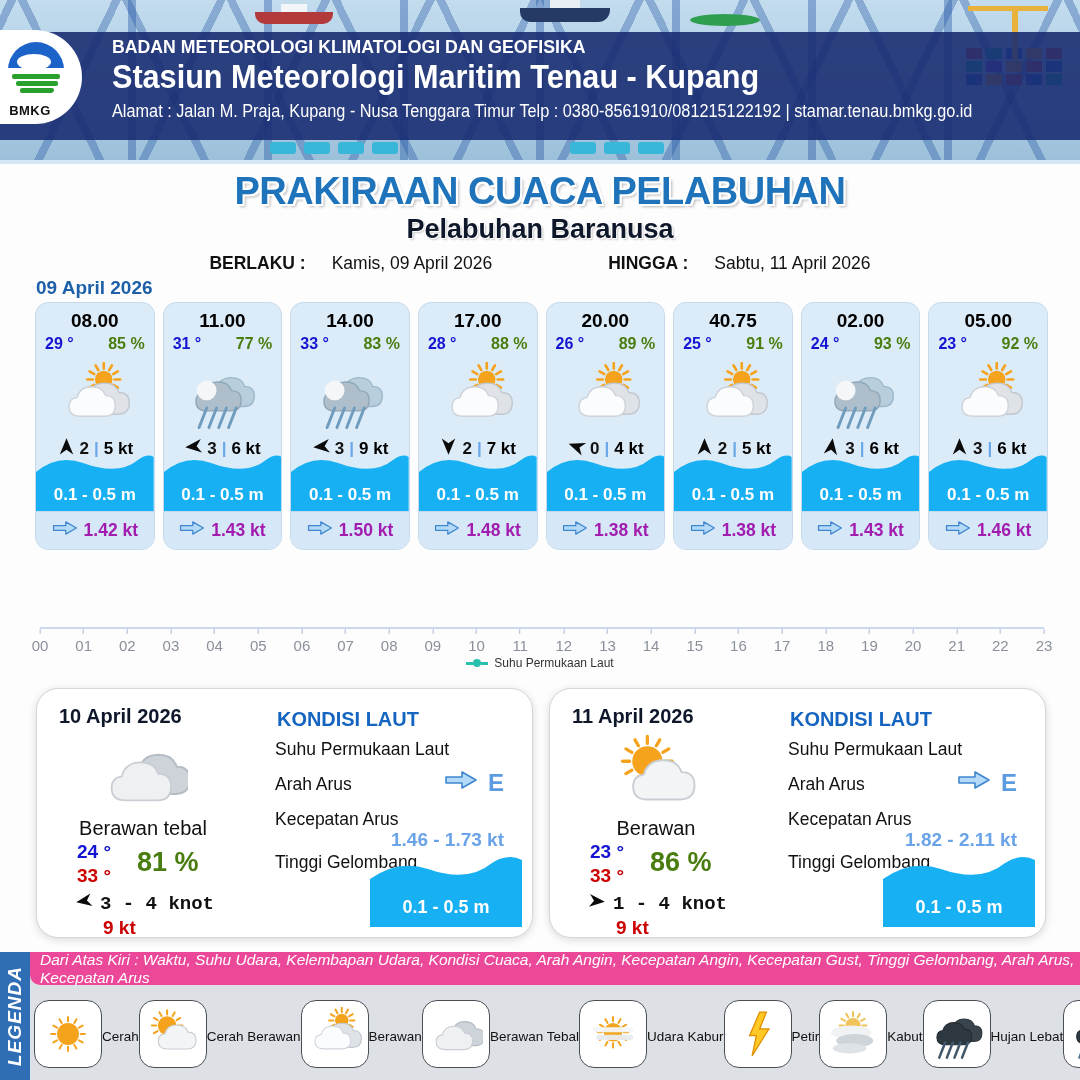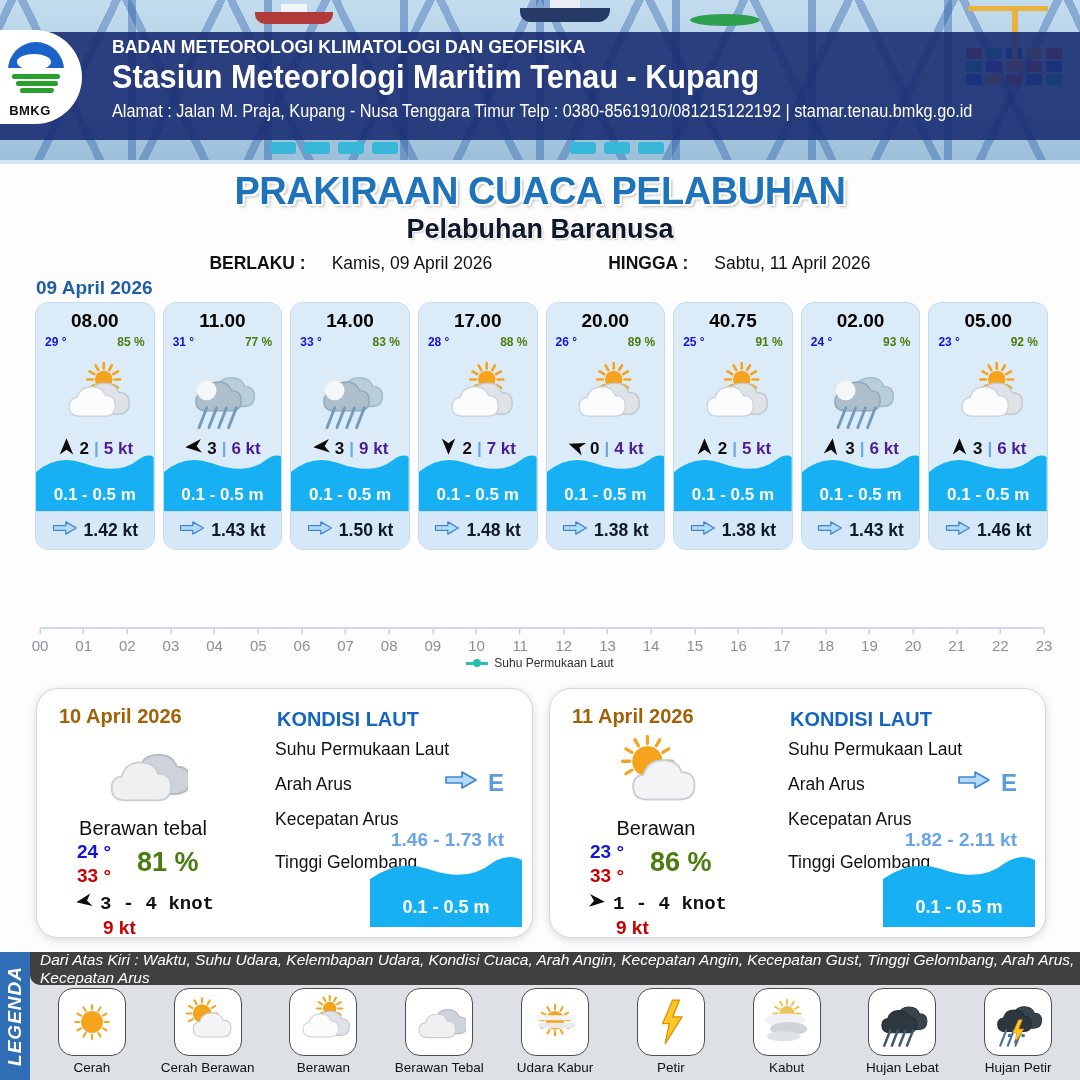--- a/index.html
+++ b/index.html
@@ -51,47 +51,47 @@
     text-shadow:-1px -1px 0 #fff,1px 1px 0 #fff,2px 2px 2px rgba(0,0,0,.2);}
   .validity{position:absolute;top:253px;left:0;width:1080px;display:flex;justify-content:center;gap:26px;font-size:17.5px;color:#111;}
   .validity b{font-weight:bold;}
   .vgap{width:64px;}
 
   
   .day1{position:absolute;top:277px;left:36px;font-size:19px;font-weight:bold;color:#1d5fa8;}
   .cards{position:absolute;top:302px;left:35px;width:1013px;display:flex;gap:8px;}
   .card{flex:1;height:246px;background:#dcebf8;border:1px solid #c6daee;border-radius:13px;position:relative;overflow:hidden;}
   .c-time{margin-top:7px;text-align:center;font-size:19px;font-weight:bold;color:#000;}
-  .c-row{display:flex;justify-content:space-between;padding:0 9px;margin-top:3px;font-size:12px;font-weight:bold;}
+  .c-row{display:flex;justify-content:space-between;padding:0 9px;margin-top:3px;font-size:16px;font-weight:bold;}
   .c-temp{color:#1414d2;}
   .c-hum{color:#4a7d0f;}
   .c-icon{position:absolute;top:58px;left:0;right:0;height:72px;display:flex;align-items:center;justify-content:center;}
   .c-wind{position:absolute;top:134px;left:0;right:0;display:flex;align-items:center;justify-content:center;gap:4px;font-size:17px;font-weight:bold;color:#111;}
   .c-sep{color:#6aa7e8;font-weight:bold;margin:0 1px;}
-  .c-kt{color:#4c1d95;}
+  .c-kt{color:#000000;}
   .c-wave{position:absolute;bottom:37px;left:0;right:0;height:62px;}
   .c-wave svg{position:absolute;bottom:0;left:0;width:100%;height:100%;}
   .c-wave-txt{position:absolute;bottom:7px;left:0;right:0;text-align:center;color:#fff;font-size:17px;font-weight:bold;}
   .c-cur{position:absolute;bottom:0;left:0;right:0;height:37px;background:#d6e7f7;display:flex;align-items:center;justify-content:center;gap:6px;
-         font-size:17.5px;font-weight:bold;color:#0f172a;border-top:1px solid #c6daee;}
+         font-size:17.5px;font-weight:bold;color:#a21caf;border-top:1px solid #c6daee;}
 
   
   .axis{position:absolute;top:627px;left:40px;width:1004px;border-top:2px solid #ccd8ec;}
   .tick{position:absolute;top:0;transform:translateX(-50%);text-align:center;}
   .tick i{display:block;margin:0 auto;width:1px;height:5px;background:#aabdd8;}
   .tick span{display:block;margin-top:3px;font-size:15px;color:#8a909a;font-style:normal;}
   .chart-legend{position:absolute;top:656px;left:0;width:1080px;display:flex;align-items:center;justify-content:center;gap:6px;font-size:12px;color:#333;}
   .cl-marker{display:flex;align-items:center;}
   .cl-line{width:7px;height:3px;background:#27c0ad;}
   .cl-dot{width:8px;height:8px;border-radius:50%;background:#27c0ad;}
 
   
   .daily{position:absolute;top:688px;left:36px;width:1010px;display:flex;gap:16px;}
   .dcard{flex:1;height:248px;background:#fff;border:1px solid #d2d7dd;border-radius:22px;box-shadow:0 2px 8px rgba(0,0,0,.14);position:relative;}
-  .d-date{position:absolute;top:16px;left:22px;font-size:20px;font-weight:bold;color:#a16207;}
+  .d-date{position:absolute;top:16px;left:22px;font-size:20px;font-weight:bold;color:#0f172a;}
   .d-icon{position:absolute;top:44px;left:42px;width:130px;height:84px;display:flex;align-items:center;justify-content:center;}
   .d-cond{position:absolute;top:128px;left:0;width:212px;text-align:center;font-size:20px;color:#111;}
   .d-tmin{position:absolute;top:152px;left:40px;font-size:19px;font-weight:bold;color:#1414d2;}
   .d-tmax{position:absolute;top:176px;left:40px;font-size:19px;font-weight:bold;color:#cc0000;}
   .d-hum{position:absolute;top:158px;left:100px;font-size:27px;font-weight:bold;color:#4a7d0f;}
   .d-wind{position:absolute;top:203px;left:38px;display:flex;align-items:center;gap:7px;font-size:19px;font-weight:bold;color:#111;font-family:Liberation Mono, monospace;}
   .d-gust{position:absolute;top:228px;left:66px;font-size:19px;font-weight:bold;color:#cc0000;}
   .sea-title{position:absolute;top:18px;left:240px;font-size:21px;font-weight:bold;color:#1565c0;transform:scaleX(.95);transform-origin:left center;}
   .sea-lbl{position:absolute;left:238px;font-size:17.5px;color:#111;}
   .sea-sst{top:50px;}
@@ -101,24 +101,24 @@
   .sea-e{position:absolute;top:80px;right:28px;display:flex;align-items:center;gap:10px;font-size:24px;font-weight:bold;color:#5b9be0;}
   .sea-spd-val{position:absolute;top:140px;right:28px;font-size:19px;font-weight:bold;color:#6aa3e8;}
   .sea-badge{position:absolute;right:10px;bottom:10px;width:152px;height:76px;}
   .sea-badge svg{position:absolute;inset:0;width:100%;height:100%;}
   .sea-badge div{position:absolute;bottom:9px;left:0;right:0;text-align:center;color:#fff;font-size:18px;font-weight:bold;}
 
   
   .legend{position:absolute;top:952px;left:0;width:1080px;height:128px;background:#dde1e6;}
   .leg-bar{position:absolute;top:0;left:0;bottom:0;width:30px;background:#2f6db5;display:flex;align-items:center;justify-content:center;}
   .leg-bar span{writing-mode:vertical-rl;transform:rotate(180deg);color:#fff;font-weight:bold;font-style:italic;font-size:19px;letter-spacing:1px;}
-  .leg-cap{position:absolute;top:0;left:30px;right:0;height:33px;background:#404040;color:#fff;font-style:italic;font-size:15.5px;
+  .leg-cap{position:absolute;top:0;left:30px;right:0;height:33px;background:#ec4899;color:#fff;font-style:italic;font-size:15.5px;
            display:flex;align-items:center;padding-left:10px;border-radius:0 0 0 10px;}
   .leg-items{position:absolute;top:36px;left:34px;right:4px;bottom:0;display:flex;}
-  .leg-item{flex:1;display:flex;flex-direction:column;align-items:center;}
+  .leg-item{flex:1;display:flex;flex-direction:row;align-items:center;}
   .leg-box{width:66px;height:66px;background:#fff;border:1.6px solid #4a4f55;border-radius:15px;display:flex;align-items:center;justify-content:center;}
   .leg-lab{margin-top:4px;font-size:13.5px;color:#111;white-space:nowrap;}
 </style>
 </head>
 <body>
 
 <div class="page">
 
   <div class="hdr">
     <div class="beams"></div>

